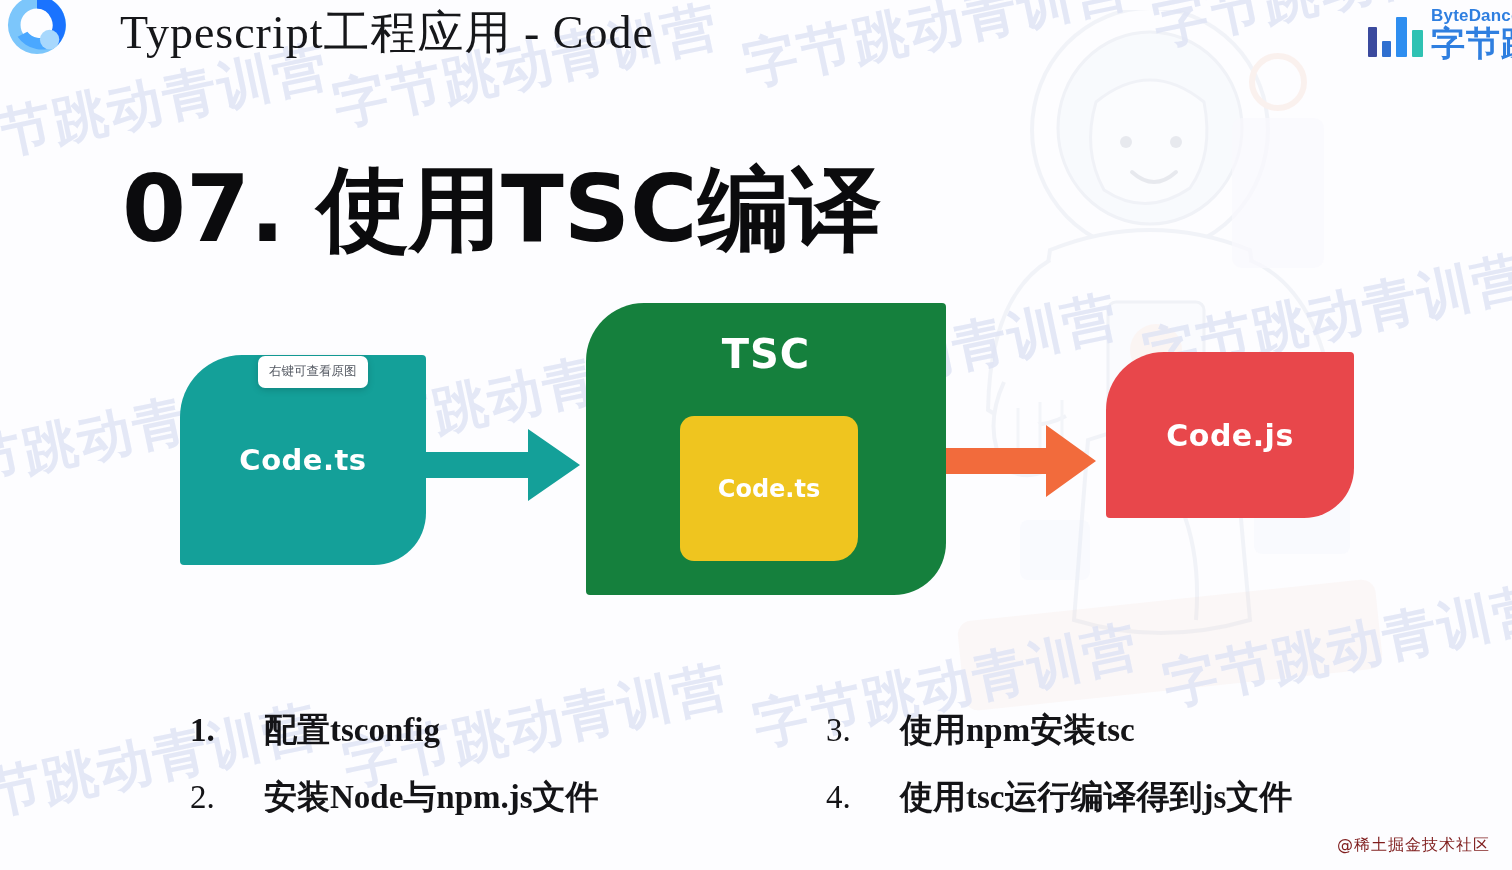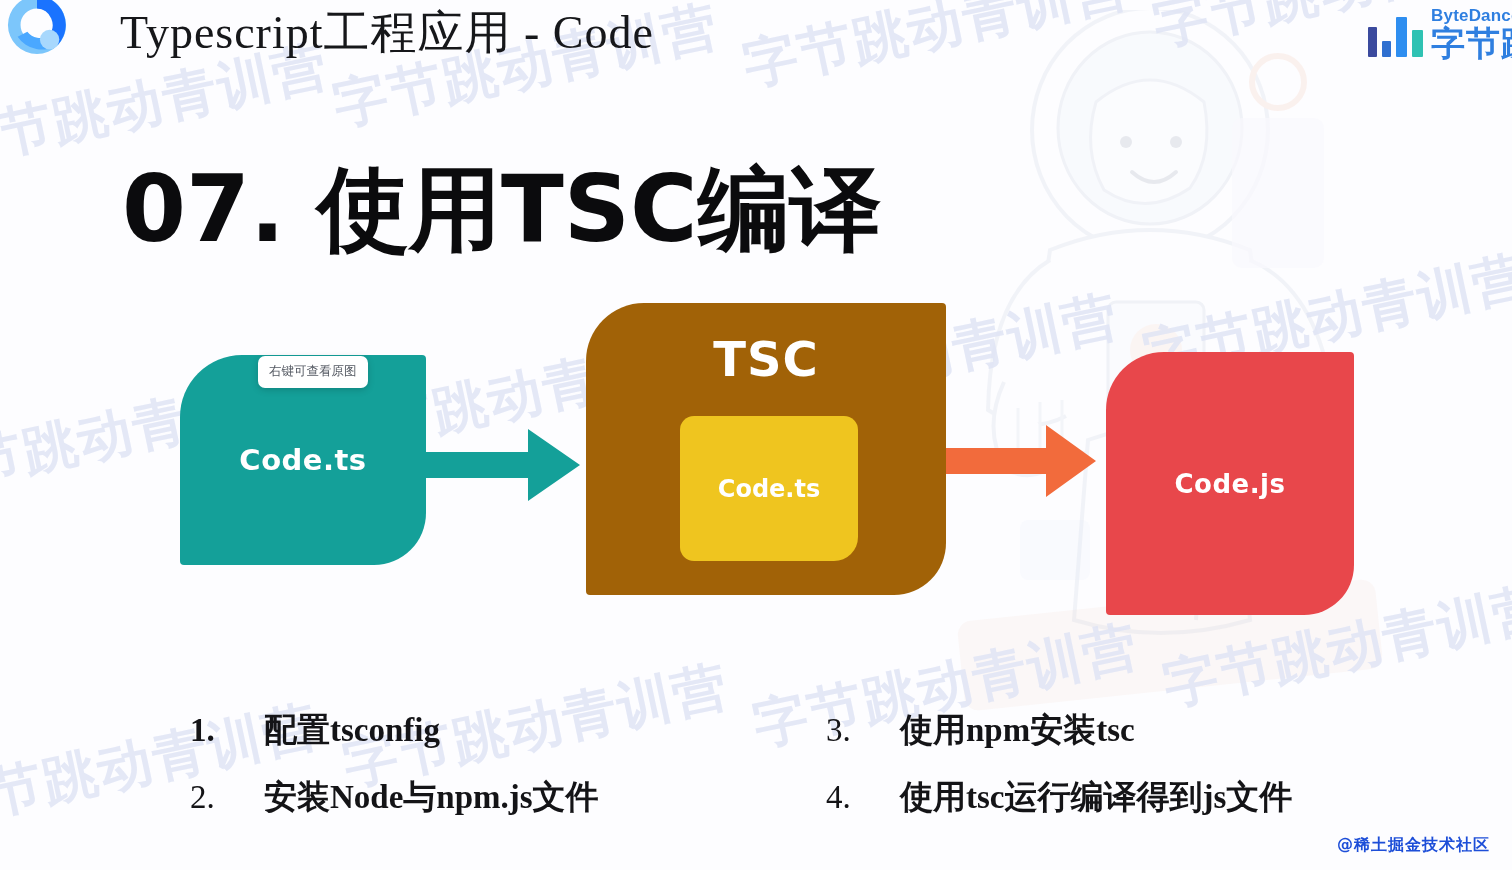--- a/index.html
+++ b/index.html
@@ -151,25 +151,25 @@
     width: 246px; height: 210px;
     background: #14a099;
     border-radius: 62px 4px 52px 4px;
     font-size: 29px;
     letter-spacing: .5px;
   }
 
   .box-tsc {
     left: 586px; top: 303px;
     width: 360px; height: 292px;
-    background: #a16207;
+    background: #15803d;
     border-radius: 58px 4px 52px 4px;
     align-items: flex-start;
     justify-content: center;
-    font-size: 48px;
+    font-size: 40px;
     letter-spacing: 1px;
   }
   .box-tsc .tsc-label { margin-top: 28px; }
 
   .box-inner {
     position: absolute;
     left: 680px; top: 416px;
     width: 178px; height: 145px;
     background: #efc51f;
     border-radius: 14px 14px 24px 14px;
@@ -177,24 +177,24 @@
     align-items: center;
     justify-content: center;
     color: #ffffff;
     font-weight: 700;
     font-size: 24px;
     font-family: "DejaVu Sans", "Liberation Sans", sans-serif;
   }
 
   .box-out {
     left: 1106px; top: 352px;
-    width: 248px; height: 263px;
+    width: 248px; height: 166px;
     background: #e8474b;
     border-radius: 58px 4px 50px 4px;
-    font-size: 26px;
+    font-size: 30px;
     letter-spacing: .5px;
   }
 
   
   .arrow { position: absolute; }
   .arrow-1 { left: 424px; top: 425px; }
   .arrow-2 { left: 946px; top: 421px; }
 
   
   .tooltip {
@@ -241,26 +241,25 @@
     font-weight: bold;
   }
   .list-item.bold .li-text,
   .list-item.bold .li-num { font-weight: 700; }
 
   
   .credit {
     position: absolute;
     right: 22px;
     bottom: 14px;
-    color: #1d4ed8;
+    color: #7f1d1d;
     font-size: 16px;
     letter-spacing: 1px;
     z-index: 6;
     font-family: "DejaVu Sans", "Liberation Sans", sans-serif;
-    font-weight: bold;
   }
 </style>
 </head>
 <body>
 
 <div class="slide">
 
   <svg class="astro" viewBox="0 0 520 640" xmlns="http://www.w3.org/2000/svg">
     <ellipse cx="250" cy="120" rx="118" ry="122" fill="#ffffff" stroke="#b9c3d6" stroke-width="4"></ellipse>
     <ellipse cx="250" cy="118" rx="92" ry="96" fill="#e3ecf6" stroke="#aebbd0" stroke-width="3"></ellipse>

